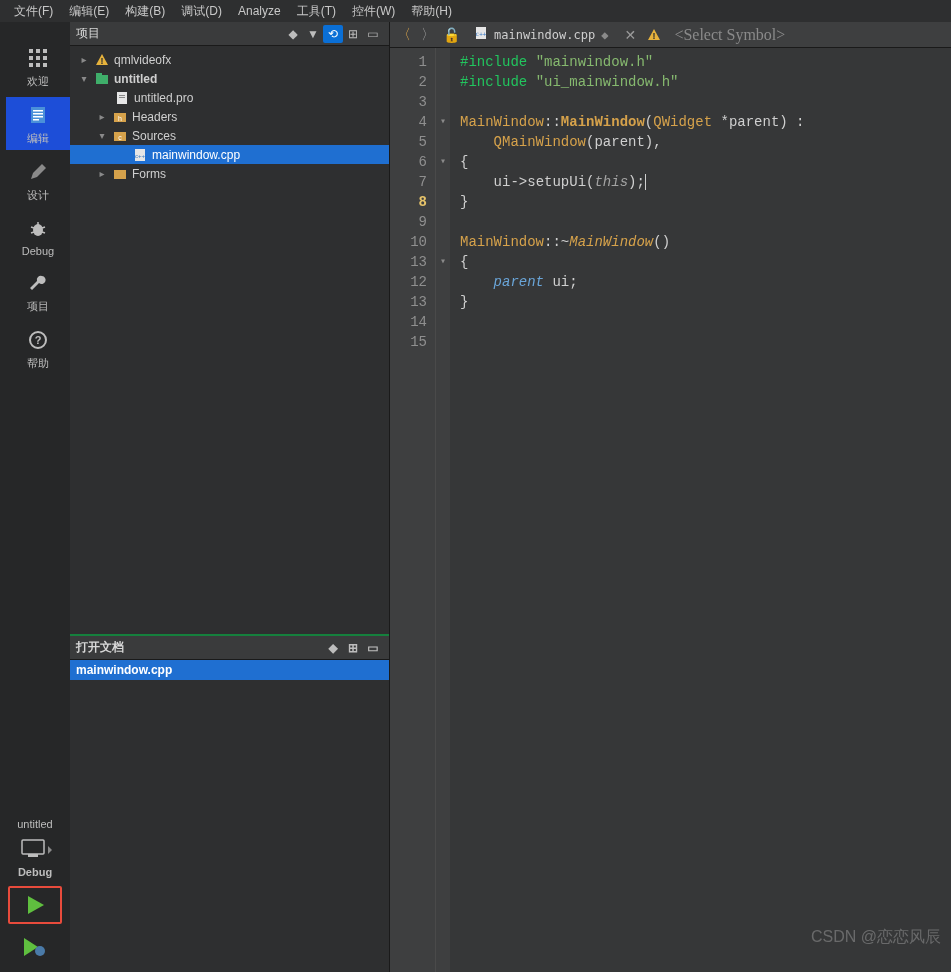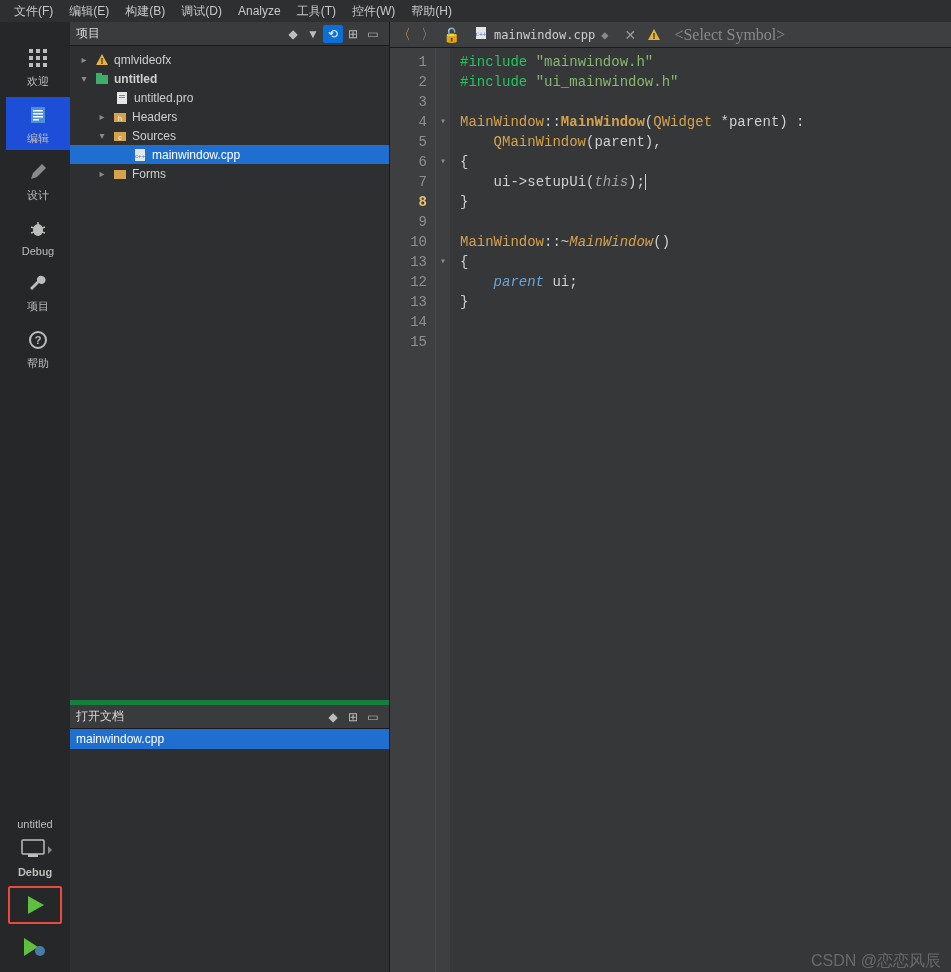--- a/index.html
+++ b/index.html
@@ -100,23 +100,24 @@
   font-size:12px;
   cursor:default;
   white-space:nowrap;
 }
 .tree-row.sel { background:#1f6fd1;color:#fff;}
 .tree-row .arrow { width:12px;display:inline-block;text-align:center;color:#8a8a8a;font-size:10px;}
 .tree-row .ticon { width:16px;height:16px;display:inline-flex;align-items:center;justify-content:center;margin:0 4px;}
 .tree-row b { font-weight:bold;}
 
 .open-docs {
-  height: 272px;
+  height: 338px;
   display:flex;flex-direction:column;
-  border-top:5px solid #15803d;
+  border-top:2px solid #15803d;
+  font-weight:bold;
 }
 .open-docs .list { flex:1;background:#2e2f30;}
 .doc-row { height:20px;display:flex;align-items:center;padding-left:6px;background:#1f6fd1;color:#fff;font-size:12px;}
 
 
 .editor-col { flex:1; display:flex;flex-direction:column; background:#363738;}
 .editor-bar {
   height:26px;background:#3e3f40;display:flex;align-items:center;
   border-bottom:1px solid #1a1a1a;
   padding:0 4px;gap:4px;
@@ -149,21 +150,21 @@
 .kw-typeB { color:#d6a24b;font-weight:bold;}
 .kw-typeI { color:#d6a24b;font-style:italic;}
 .kw-new { color:#6aa5d8;font-style:italic;}
 .kw-this { color:#a3a3a3;font-style:italic;}
 .kw-del { color:#6aa5d8;font-style:italic;}
 .kw-id { color:#cfcfcf;}
 .kw-op { color:#cfcfcf;}
 .caret { display:inline-block;width:1px;height:16px;background:#cfcfcf;vertical-align:middle;}
 
 .watermark {
-  position:absolute;right:10px;bottom:0;color:rgba(200,200,200,0.35);font-size:16px;pointer-events:none;
+  position:absolute;right:10px;bottom:24px;color:rgba(200,200,200,0.35);font-size:16px;pointer-events:none;
 }
 
 
 .svg { display:block;}
 </style>
 </head>
 <body>
 
 <div class="menubar">
   <span>文件(F)</span>

